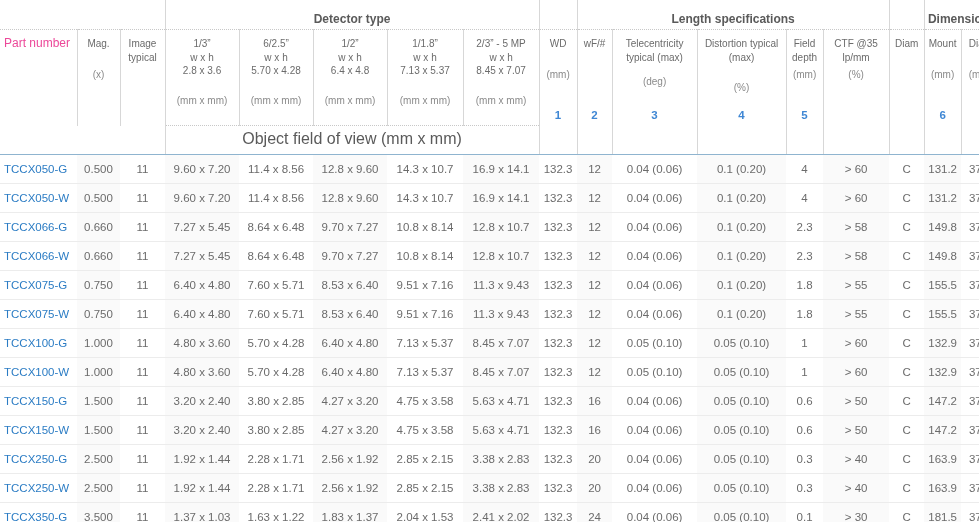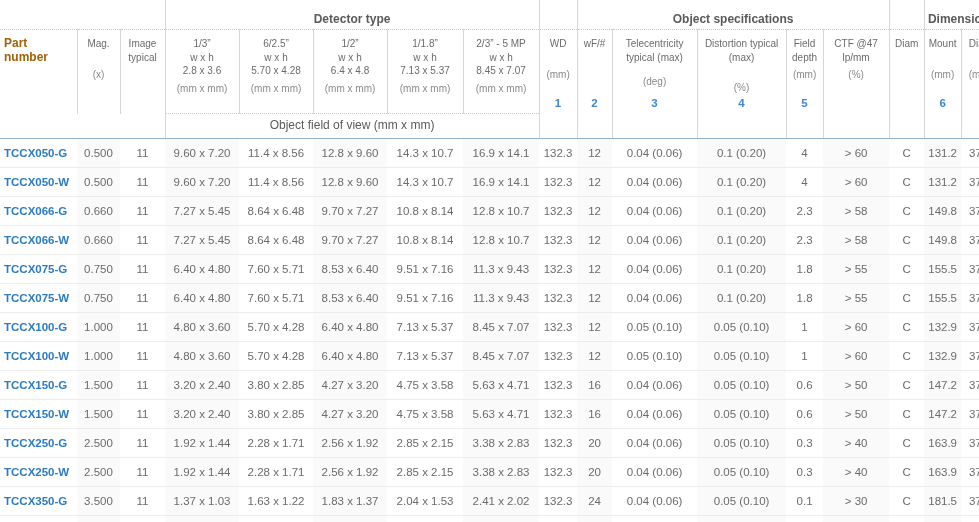--- a/index.html
+++ b/index.html
@@ -57,46 +57,46 @@
     padding: 7px 2px 0 2px;
     border-left: 1px solid #d7d7d7;
     line-height: 13.5px;
     color: #6b6b6b;
     font-size: 10px;
   }
   .hcell.noleft { border-left: none; }
   .hcell.partnum {
     text-align: left;
     padding-left: 4px;
-    font-weight: bold;
-    color: #a16207;
+    font-weight: normal;
+    color: #ec4899;
     font-size: 12px;
     margin-top: 27px;
   }
   .hcell .unit { display: block; margin-top: 17px; color: #8a8a8a; }
-  .hcell .unit-tight { display: block; margin-top: 4px; color: #8a8a8a; }
+  .hcell .unit-tight { display: block; margin-top: 16px; color: #8a8a8a; }
   .hcell .dim { display: block; }
 
   .notecell {
     text-align: center;
     border-left: 1px solid #d7d7d7;
     color: #3f87d4;
     font-weight: bold;
     font-size: 11.5px;
     padding-top: 2px;
     height: 16px;
     vertical-align: top;
   }
   .notecell.noleft { border-left: none; }
 
   .ofv-cell {
     text-align: center;
     border-left: 1px solid #d7d7d7;
     border-top: 1px dotted #c8c8c8;
-    font-size: 12px;
+    font-size: 16px;
     color: #5a5a5a;
     padding: 4px 0 6px 0;
     vertical-align: middle;
   }
   .ofv-blank {
     border-left: 1px solid #d7d7d7;
   }
   .ofv-blank.noleft { border-left: none; }
 
   tr.hdr-last td {
@@ -110,21 +110,21 @@
     color: #6b6b6b;
     font-size: 11.5px;
     border-bottom: 1px solid #ececec;
     padding: 0 2px;
     white-space: nowrap;
     overflow: hidden;
   }
   tbody td.pn {
     text-align: left;
     padding-left: 4px;
-    font-weight: bold;
+    font-weight: normal;
     color: #2b7cc4;
     cursor: pointer;
   }
   tbody td.shade { background: #fafafa; }
 </style>
 </head>
 <body>
 
 <table class="spec">
   <colgroup>
@@ -145,21 +145,21 @@
     <col style="width:35px">
       <col style="width:37px">
       <col style="width:38px">
   </colgroup>
 
   <thead>
     <tr>
       <td class="grp-blank grp-noleft" colspan="3"></td>
       <td class="grp-cell" colspan="5">Detector type</td>
       <td class="grp-blank" colspan="1"></td>
-      <td class="grp-cell" colspan="5">Object specifications</td>
+      <td class="grp-cell" colspan="5">Length specifications</td>
       <td class="grp-blank" colspan="1"></td>
       <td class="grp-cell" colspan="2">Dimensions</td>
     </tr>
 
     <tr>
       <th class="hcell partnum noleft">Part number</th>
       <th class="hcell">
         <span>Mag.</span>
         <span class="unit">(x)</span>
       </th>
@@ -209,21 +209,21 @@
       </th>
       <th class="hcell">
         <span>Distortion typical (max)</span>
         <span class="unit-tight" style="margin-top:17px">(%)</span>
       </th>
       <th class="hcell">
         <span>Field depth</span>
         <span class="unit-tight" style="margin-top:4px">(mm)</span>
       </th>
       <th class="hcell">
-        <span>CTF @47 lp/mm</span>
+        <span>CTF @35 lp/mm</span>
         <span class="unit-tight" style="margin-top:4px">(%)</span>
       </th>
       <th class="hcell">
         <span>Diam</span>
       </th>
       <th class="hcell">
         <span>Mount</span>
         <span class="unit">(mm)</span>
       </th>
       <th class="hcell">

